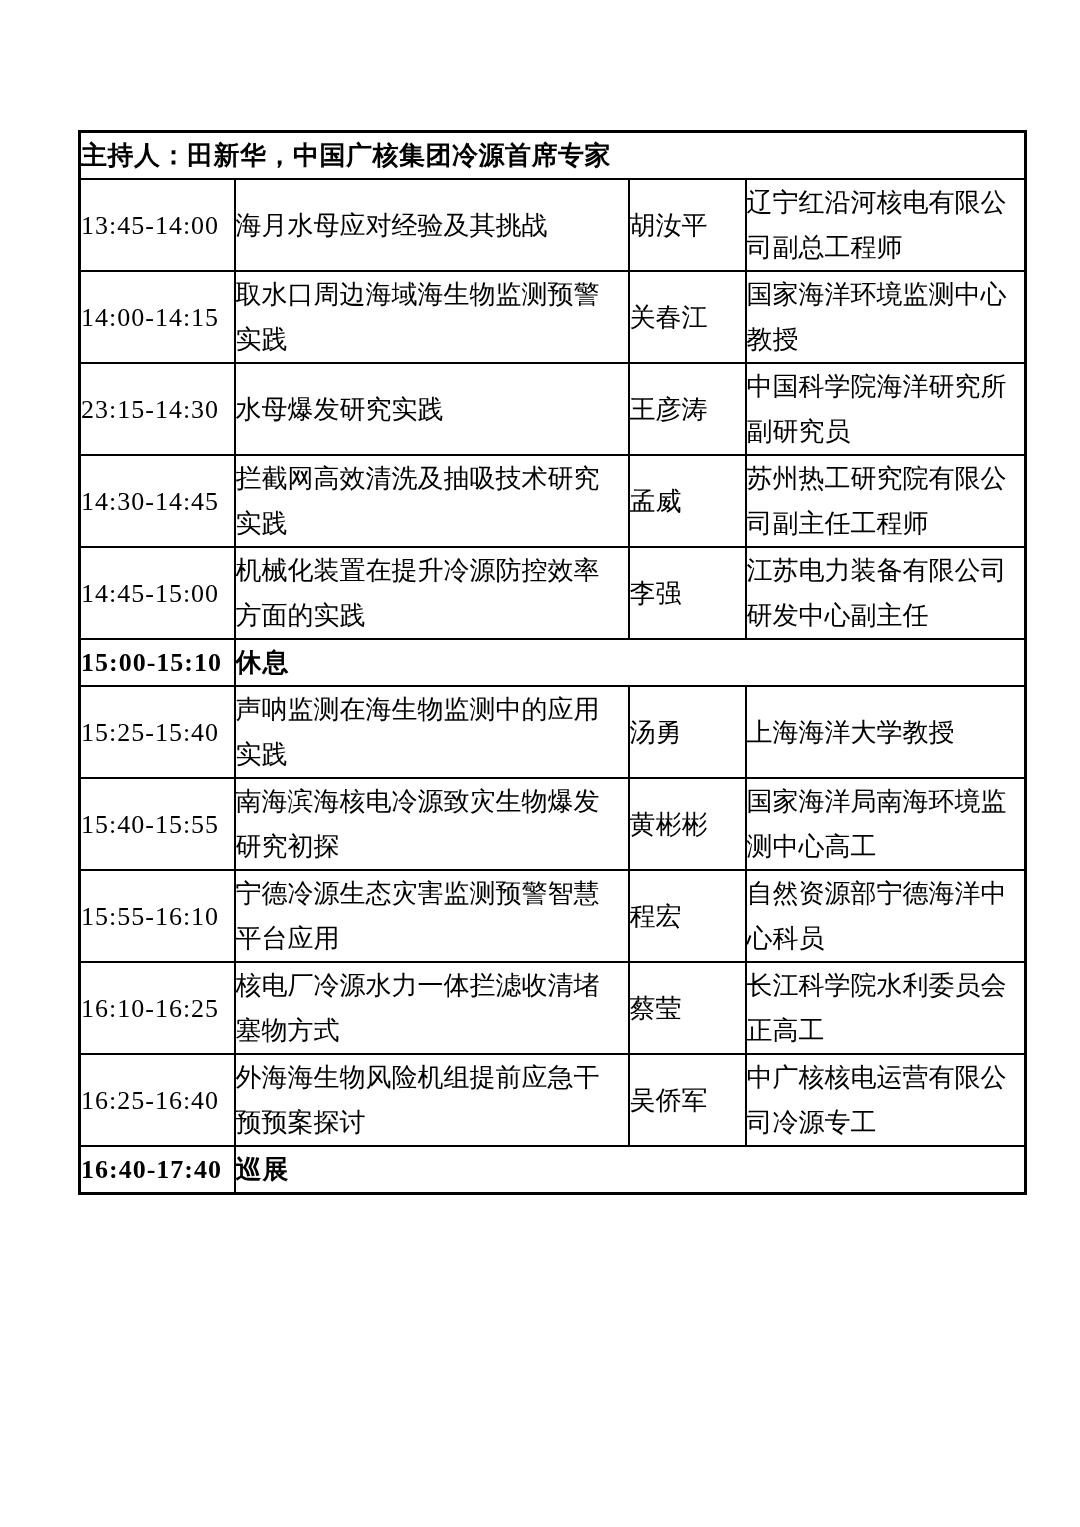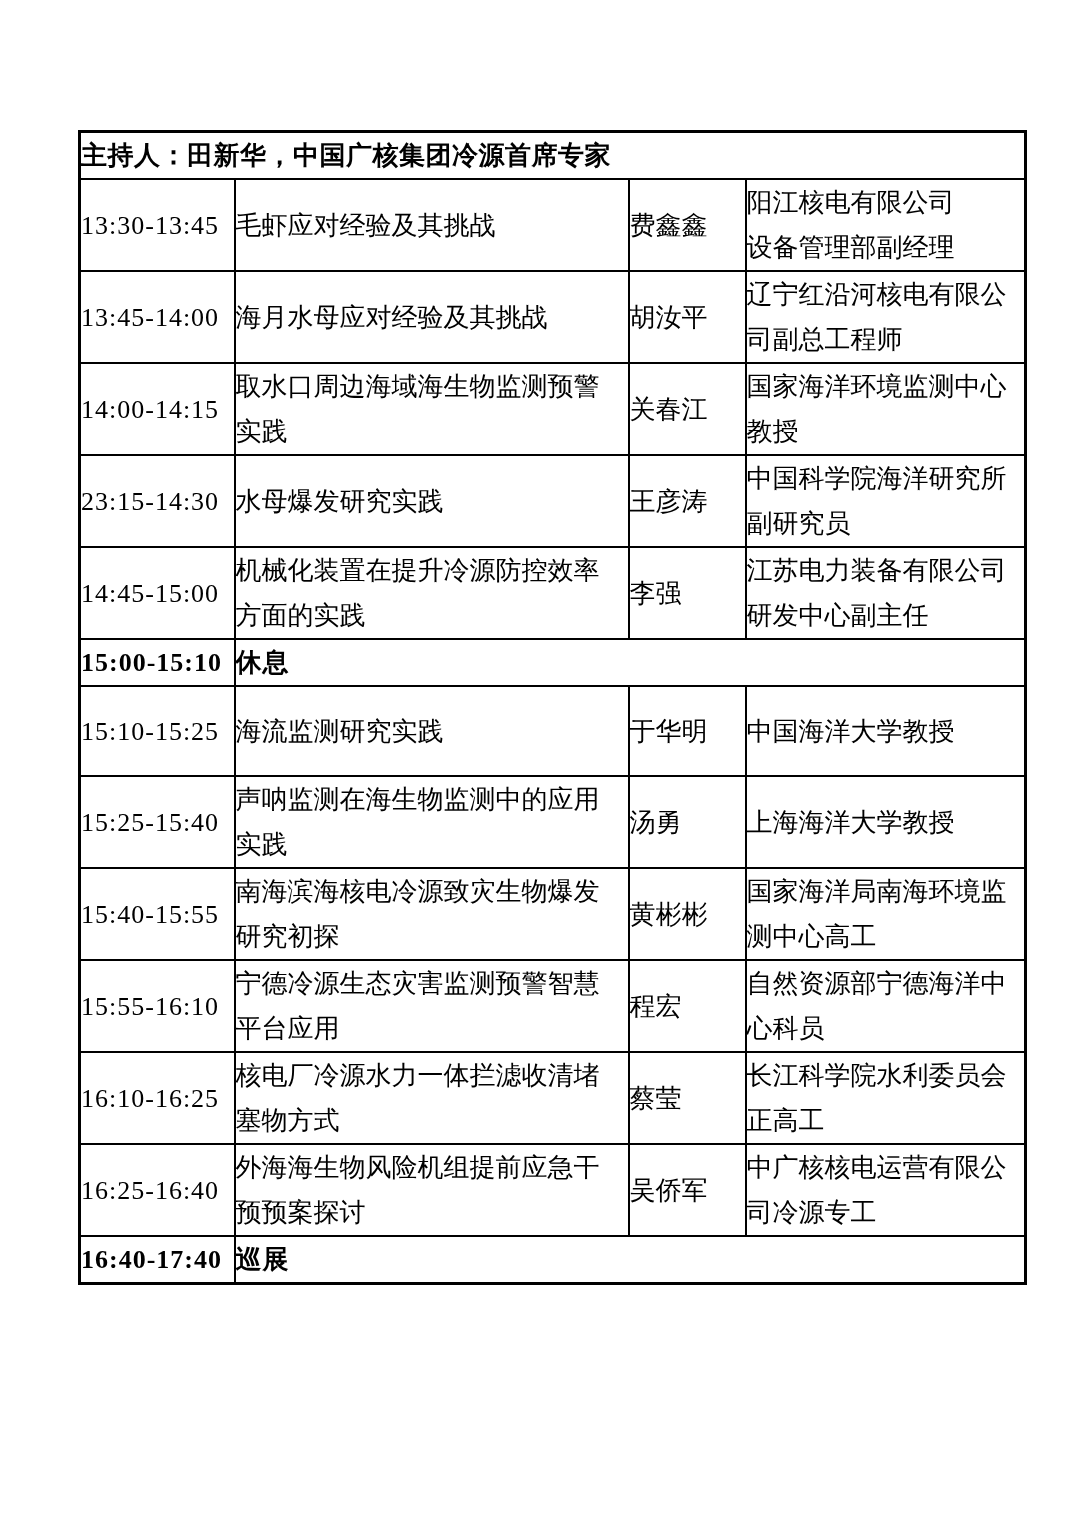--- a/index.html
+++ b/index.html
@@ -81,27 +81,20 @@
       <col style="width:155px">
       <col style="width:394px">
       <col style="width:117px">
       <col style="width:280px">
     </colgroup>
     <tbody>
       <tr>
         <td class="moderator" colspan="4">主持人：田新华，中国广核集团冷源首席专家</td>
       </tr>
 
-    <tr class="talk">
-          <td class="time">13:30-13:45</td>
-          <td class="topic">毛虾应对经验及其挑战</td>
-          <td class="speaker">费鑫鑫</td>
-          <td class="affiliation">阳江核电有限公司
-设备管理部副经理</td>
-        </tr>
         <tr class="talk">
           <td class="time">13:45-14:00</td>
           <td class="topic">海月水母应对经验及其挑战</td>
           <td class="speaker">胡汝平</td>
           <td class="affiliation">辽宁红沿河核电有限公
 司副总工程师</td>
         </tr>
         <tr class="talk">
           <td class="time">14:00-14:15</td>
           <td class="topic">取水口周边海域海生物监测预警
@@ -111,36 +104,38 @@
 教授</td>
         </tr>
         <tr class="talk">
           <td class="time">23:15-14:30</td>
           <td class="topic">水母爆发研究实践</td>
           <td class="speaker">王彦涛</td>
           <td class="affiliation">中国科学院海洋研究所
 副研究员</td>
         </tr>
         <tr class="talk">
+          <td class="time">14:30-14:45</td>
+          <td class="topic">拦截网高效清洗及抽吸技术研究
+实践</td>
+          <td class="speaker">孟威</td>
+          <td class="affiliation">苏州热工研究院有限公
+司副主任工程师</td>
+        </tr>
+        <tr class="talk">
           <td class="time">14:45-15:00</td>
           <td class="topic">机械化装置在提升冷源防控效率
 方面的实践</td>
           <td class="speaker">李强</td>
           <td class="affiliation">江苏电力装备有限公司
 研发中心副主任</td>
         </tr>
         <tr class="pause">
           <td class="time bold">15:00-15:10</td>
           <td class="break-label" colspan="3">休息</td>
-        </tr>
-        <tr class="talk">
-          <td class="time">15:10-15:25</td>
-          <td class="topic">海流监测研究实践</td>
-          <td class="speaker">于华明</td>
-          <td class="affiliation">中国海洋大学教授</td>
         </tr>
         <tr class="talk">
           <td class="time">15:25-15:40</td>
           <td class="topic">声呐监测在海生物监测中的应用
 实践</td>
           <td class="speaker">汤勇</td>
           <td class="affiliation">上海海洋大学教授</td>
         </tr>
         <tr class="talk">
           <td class="time">15:40-15:55</td>

